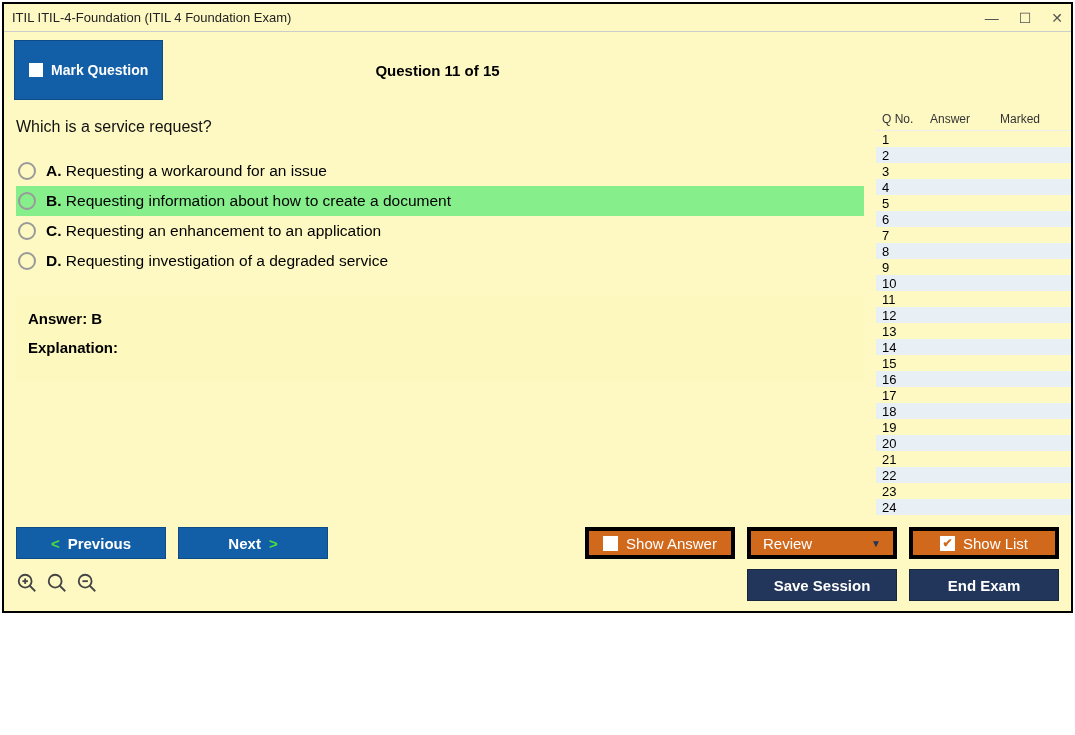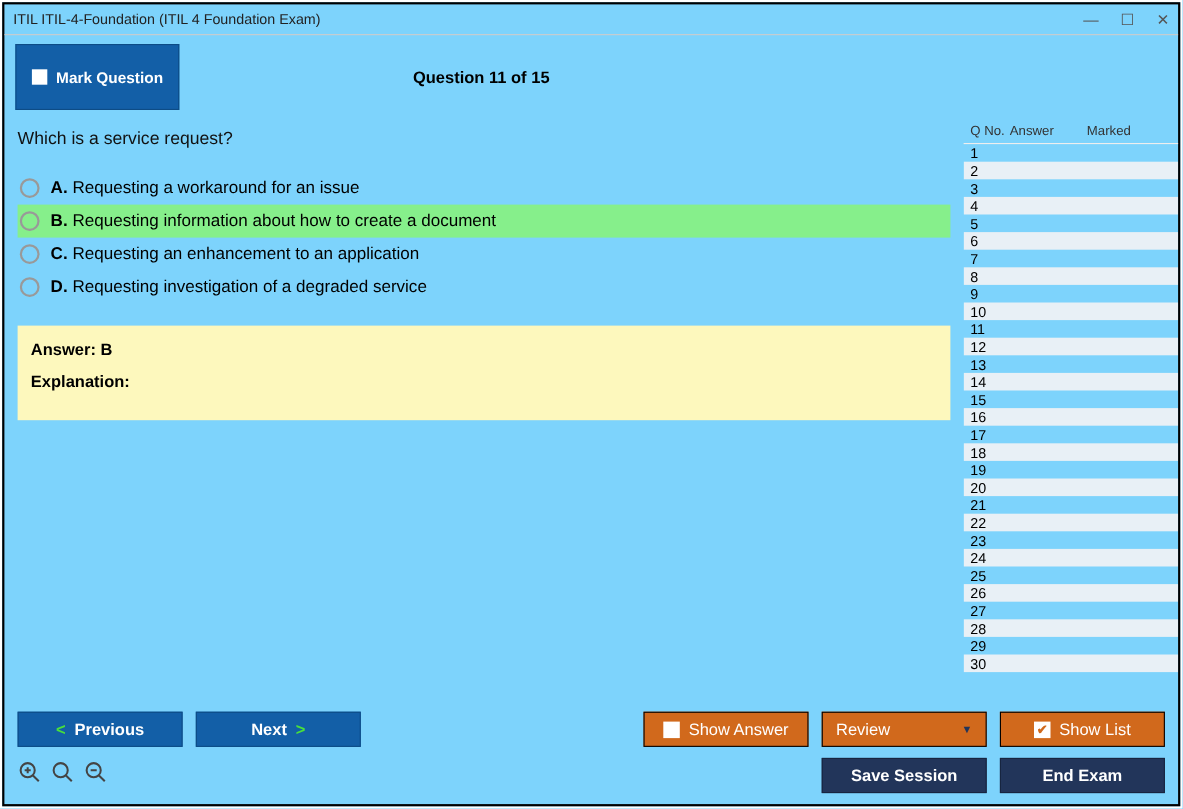--- a/index.html
+++ b/index.html
@@ -6,25 +6,25 @@
   body {
     font-family: Arial, Helvetica, sans-serif;
     background: #fff;
     width: 1075px;
     height: 735px;
     overflow: hidden;
   }
   .window {
     border: 2px solid #000;
     width: 1071px;
-    height: 731px;
+    height: 611px;
     margin: 2px;
     display: flex;
     flex-direction: column;
-    background: #7dd3fc;
+    background: #fef9c3;
   }
   .titlebar {
     height: 28px;
     display: flex;
     align-items: center;
     justify-content: space-between;
     padding: 0 8px;
     font-size: 13px;
     border-bottom: 1px solid #ccc;
     color: #222;
@@ -106,21 +106,21 @@
     flex-direction: column;
   }
   .side-header {
     display: flex;
     font-size: 12px;
     padding: 4px 2px;
     color: #333;
     border-bottom: 1px solid #eee;
   }
   .side-header .c1 { width: 40px; padding-left: 4px;}
-  .side-header .c2 { width: 70px; }
+  .side-header .c2 { width: 70px; margin-left: 12px; }
   .side-header .c3 { flex: 1; }
   .side-list {
     flex: 1;
     overflow-y: scroll;
     font-size: 13px;
   }
   .side-row {
     display: flex;
     height: 16px;
     align-items: center;
@@ -150,21 +150,21 @@
     height: 32px;
     display: flex;
     align-items: center;
     justify-content: center;
     font-weight: bold;
     font-size: 15px;
     cursor: pointer;
     gap: 8px;
   }
   .btn.blue { background: #135fa7; color: #fff; border: 1px solid #0d4c86;}
-  .btn.orange { background: #d1691c; color: #fff; border: 1px solid #000000; text-align: right;}
+  .btn.orange { background: #d1691c; color: #fff; border: 4px solid #000000; text-align: right;}
   .btn.dark { background: #22355a; color: #fff; border: 1px solid #172540;}
   .btn.prev, .btn.next { width: 150px; }
   .chev { font-weight: bold; }
   .chev.green { color: #49e03b; }
   .chkbox { width:15px; height:15px; background:#fff; display:inline-block;}
   .chkbox.checked { display:inline-flex; align-items:center; justify-content:center; color:#d1691c; font-size:12px; font-weight:bold;}
   .btn-row2 {
     display: flex;
     align-items: center;
     gap: 12px;

